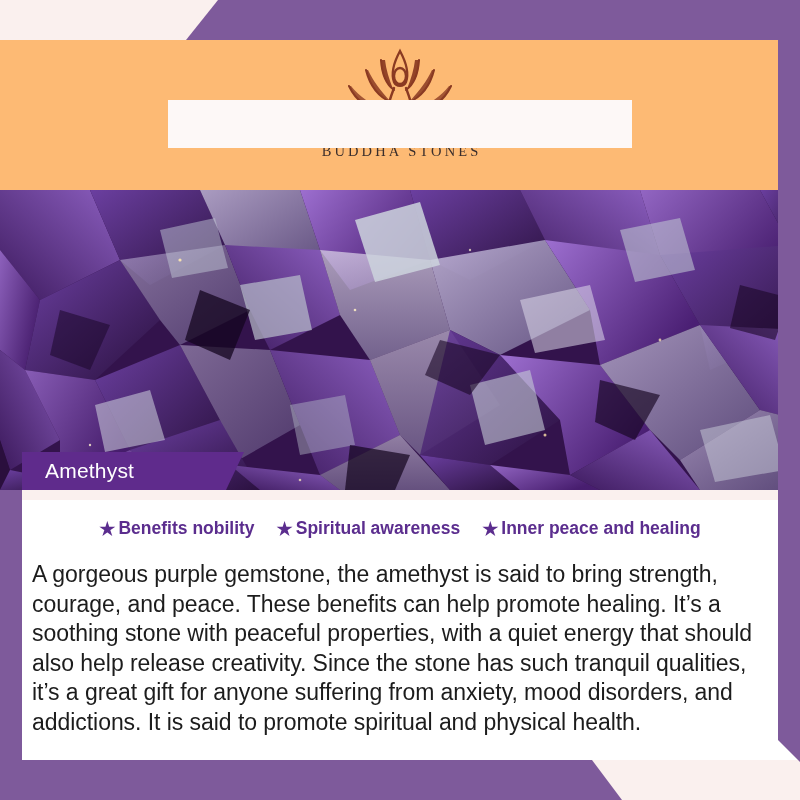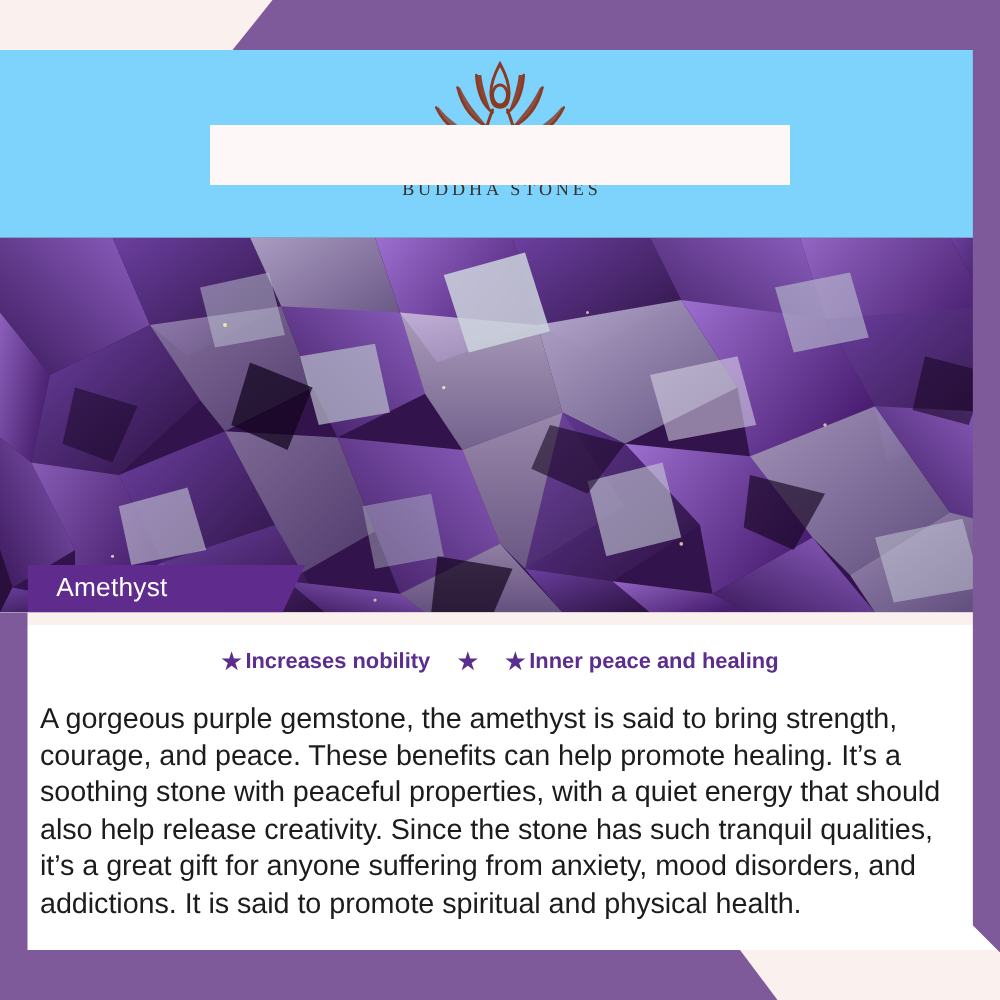--- a/index.html
+++ b/index.html
@@ -60,21 +60,21 @@
     z-index: 4;
   }
 
   
   .header {
     position: absolute;
     top: 40px;
     left: 0;
     width: 800px;
     height: 150px;
-    background: #7dd3fc;
+    background: #fdba74;
     z-index: 2;
   }
   .logo-wrap {
     position: absolute;
     top: 6px;
     left: 0;
     width: 800px;
     text-align: center;
   }
   .logo-mark {
@@ -352,24 +352,25 @@
   <div class="stone-label"></div>
   <div class="stone-label-text">Amethyst</div>
 
   <div class="panel"></div>
   <div class="panel-top-tint"></div>
   <div class="strip-left"></div>
 
   <div class="benefits">
     <div class="benefit">
       <span class="star">★</span>
-      <span>Increases nobility</span>
+      <span>Benefits nobility</span>
     </div>
     <div class="benefit">
       <span class="star">★</span>
+      <span>Spiritual awareness</span>
     </div>
     <div class="benefit">
       <span class="star">★</span>
       <span>Inner peace and healing</span>
     </div>
   </div>
 
   <div class="body-copy">A gorgeous purple gemstone, the amethyst is said to bring strength, courage, and peace. These benefits can help promote healing. It’s a soothing stone with peaceful properties, with a quiet energy that should also help release creativity. Since the stone has such tranquil qualities, it’s a great gift for anyone suffering from anxiety, mood disorders, and addictions. It is said to promote spiritual and physical health.</div>
 
   <div class="band-bottom"></div>

